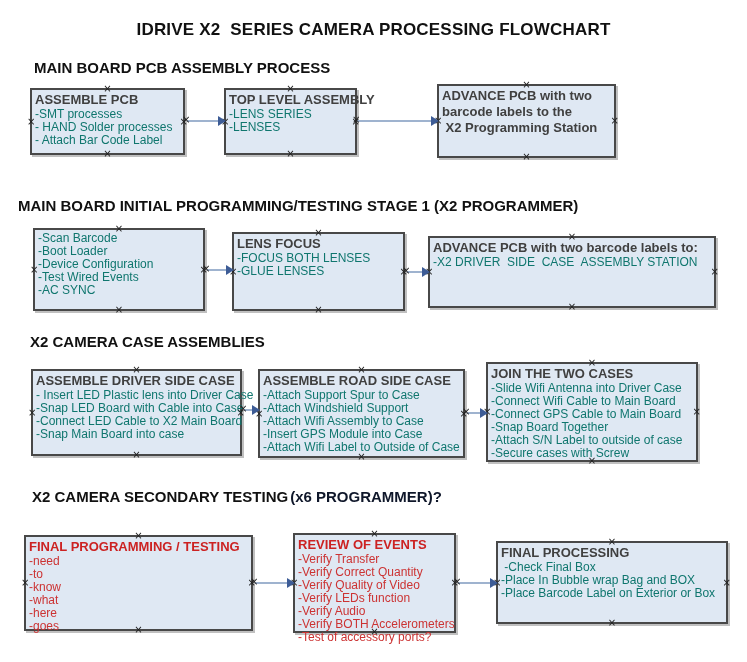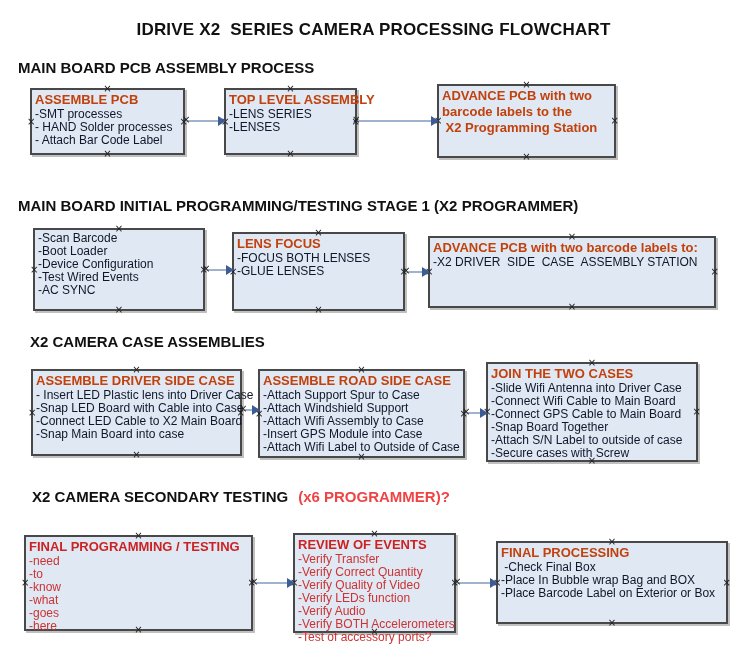--- a/index.html
+++ b/index.html
@@ -7,31 +7,31 @@
     position:relative;width:747px;height:662px;background:#ffffff;
     font-family:"Liberation Sans","DejaVu Sans",sans-serif;overflow:hidden;
   }
   .main-title{
     position:absolute;top:20px;left:0;width:747px;text-align:center;
     font-size:17px;font-weight:bold;color:#111;letter-spacing:.2px;white-space:pre;
   }
   .sec-heading{
     position:absolute;font-size:15px;font-weight:bold;color:#111;white-space:pre;
   }
-  .sec-heading .red-part{color:#ef4444;margin-left:10px;}
+  .sec-heading .red-part{color:#0f172a;margin-left:2px;}
   .fc-box{
     position:absolute;background:#dfe8f3;border:2px solid #484848;
     box-shadow:2px 2px 0 rgba(130,130,130,.5);
     padding:2px 3px;box-sizing:border-box;
   }
   .fc-title{
-    font-size:13px;font-weight:bold;line-height:16px;color:#c2410c;white-space:pre;
+    font-size:13px;font-weight:bold;line-height:16px;color:#404040;white-space:pre;
   }
   .fc-line{
-    font-size:12px;line-height:13px;color:#0f172a;white-space:pre;
+    font-size:12px;line-height:13px;color:#0f766e;white-space:pre;
   }
   .fc-box.red .fc-title{color:#cc2222;}
   .fc-box.red .fc-line{color:#cc3333;}
   .fc-arrow{
     position:absolute;height:2px;background:#9fb3cf;
   }
   .fc-arrow::after{
     content:"";position:absolute;right:-2px;top:-4px;width:0;height:0;
     border-left:8px solid #3d5c96;border-top:5px solid transparent;border-bottom:5px solid transparent;
   }
@@ -45,21 +45,21 @@
   .h-r{right:-5px;top:50%;transform:translateY(-50%);}
   .a-tail{left:-5px;top:-5px;}
 </style>
 </head>
 <body>
 
 <div class="canvas">
 
   <div class="main-title">IDRIVE X2  SERIES CAMERA PROCESSING FLOWCHART</div>
 
-  <div class="sec-heading" style="left:18px;top:59px;">MAIN BOARD PCB ASSEMBLY PROCESS</div>
+  <div class="sec-heading" style="left:34px;top:59px;">MAIN BOARD PCB ASSEMBLY PROCESS</div>
 
   <div class="fc-box" style="left:30px;top:88px;width:155px;height:67px;">
     <div class="fc-title">ASSEMBLE PCB</div>
     <div class="fc-line">-SMT processes</div>
     <div class="fc-line">- HAND Solder processes</div>
     <div class="fc-line">- Attach Bar Code Label</div>
   <span class="handle h-t">×</span>
       <span class="handle h-b">×</span>
       <span class="handle h-l">×</span>
       <span class="handle h-r">×</span>
@@ -181,22 +181,22 @@
     </div>
 
   <div class="sec-heading" style="left:32px;top:488px;"><span>X2 CAMERA SECONDARY TESTING</span><span class="red-part">(x6 PROGRAMMER)?</span></div>
 
   <div class="fc-box red" style="left:24px;top:535px;width:229px;height:96px;">
     <div class="fc-title">FINAL PROGRAMMING / TESTING</div>
     <div class="fc-line">-need</div>
     <div class="fc-line">-to</div>
     <div class="fc-line">-know</div>
     <div class="fc-line">-what</div>
+    <div class="fc-line">-here</div>
     <div class="fc-line">-goes</div>
-    <div class="fc-line">-here</div>
   <span class="handle h-t">×</span>
       <span class="handle h-b">×</span>
       <span class="handle h-l">×</span>
       <span class="handle h-r">×</span>
     </div>
 
   <div class="fc-box red" style="left:293px;top:533px;width:163px;height:100px;">
     <div class="fc-title">REVIEW OF EVENTS</div>
     <div class="fc-line">-Verify Transfer</div>
     <div class="fc-line">-Verify Correct Quantity</div>

